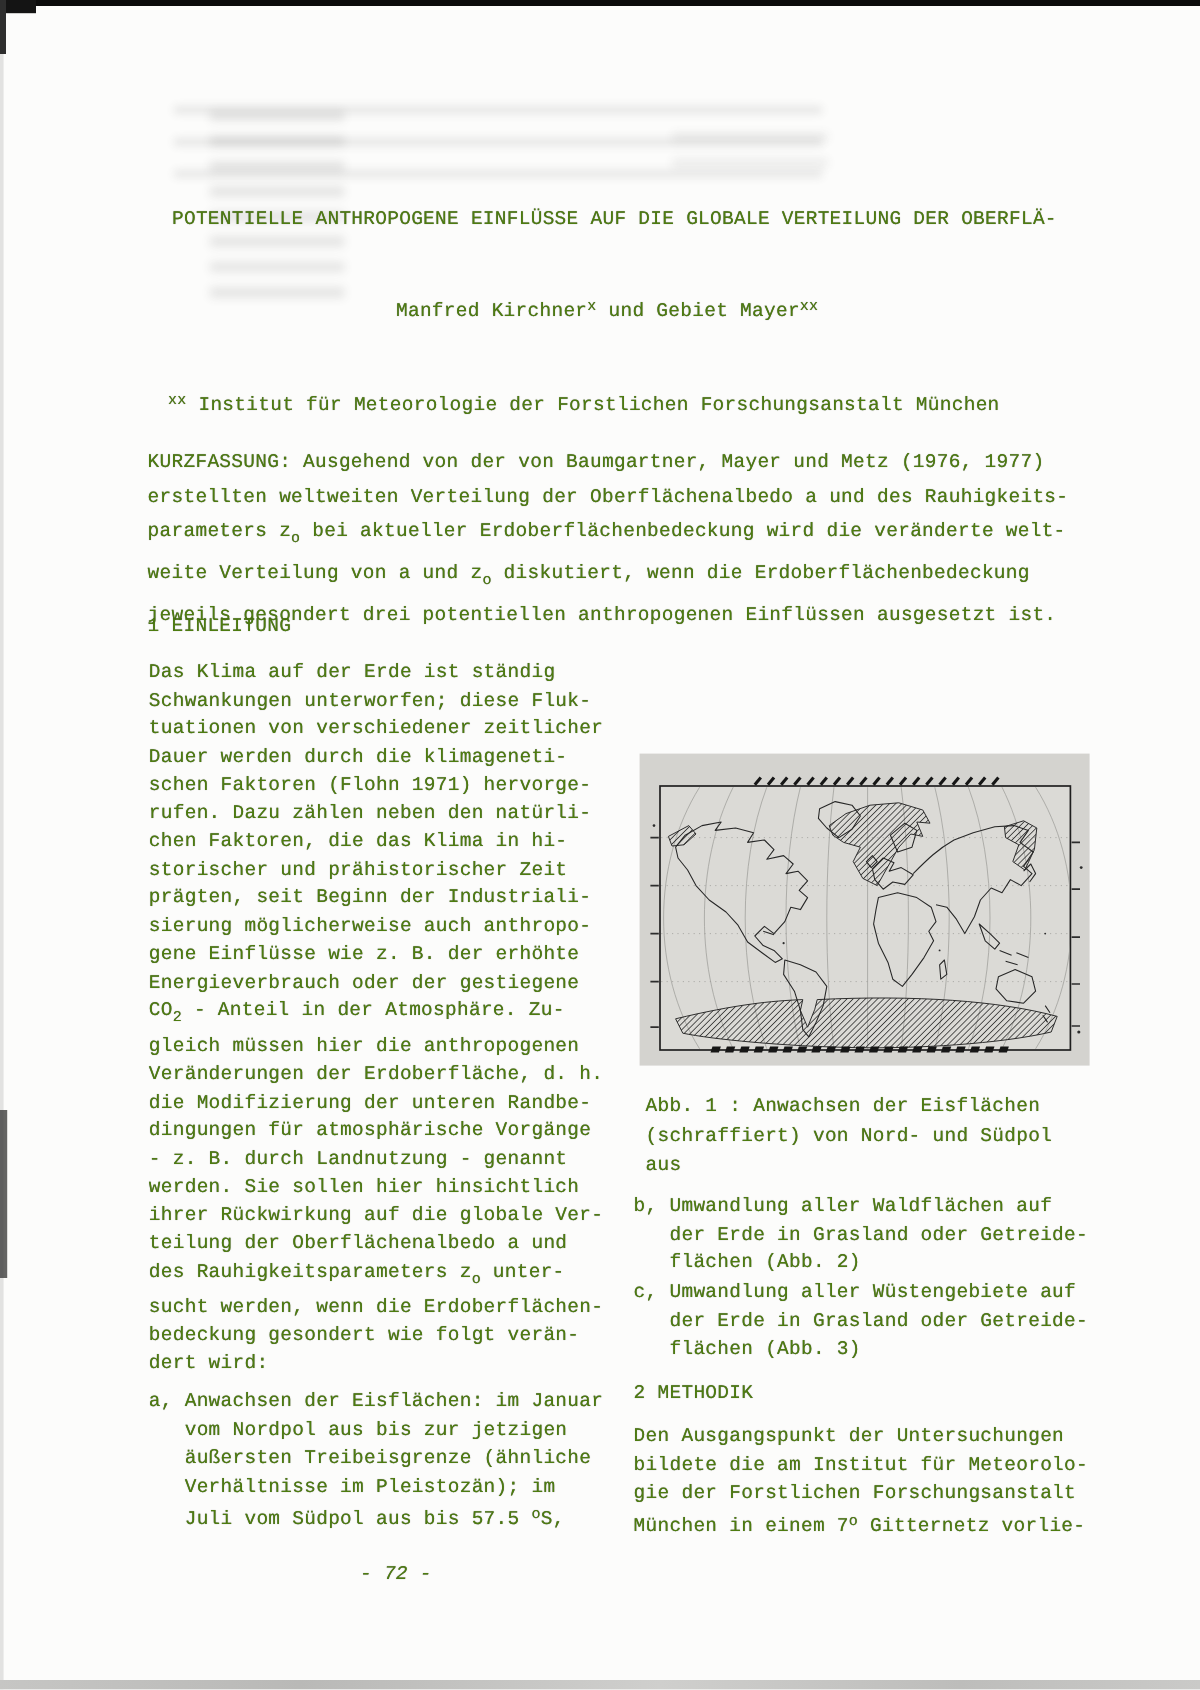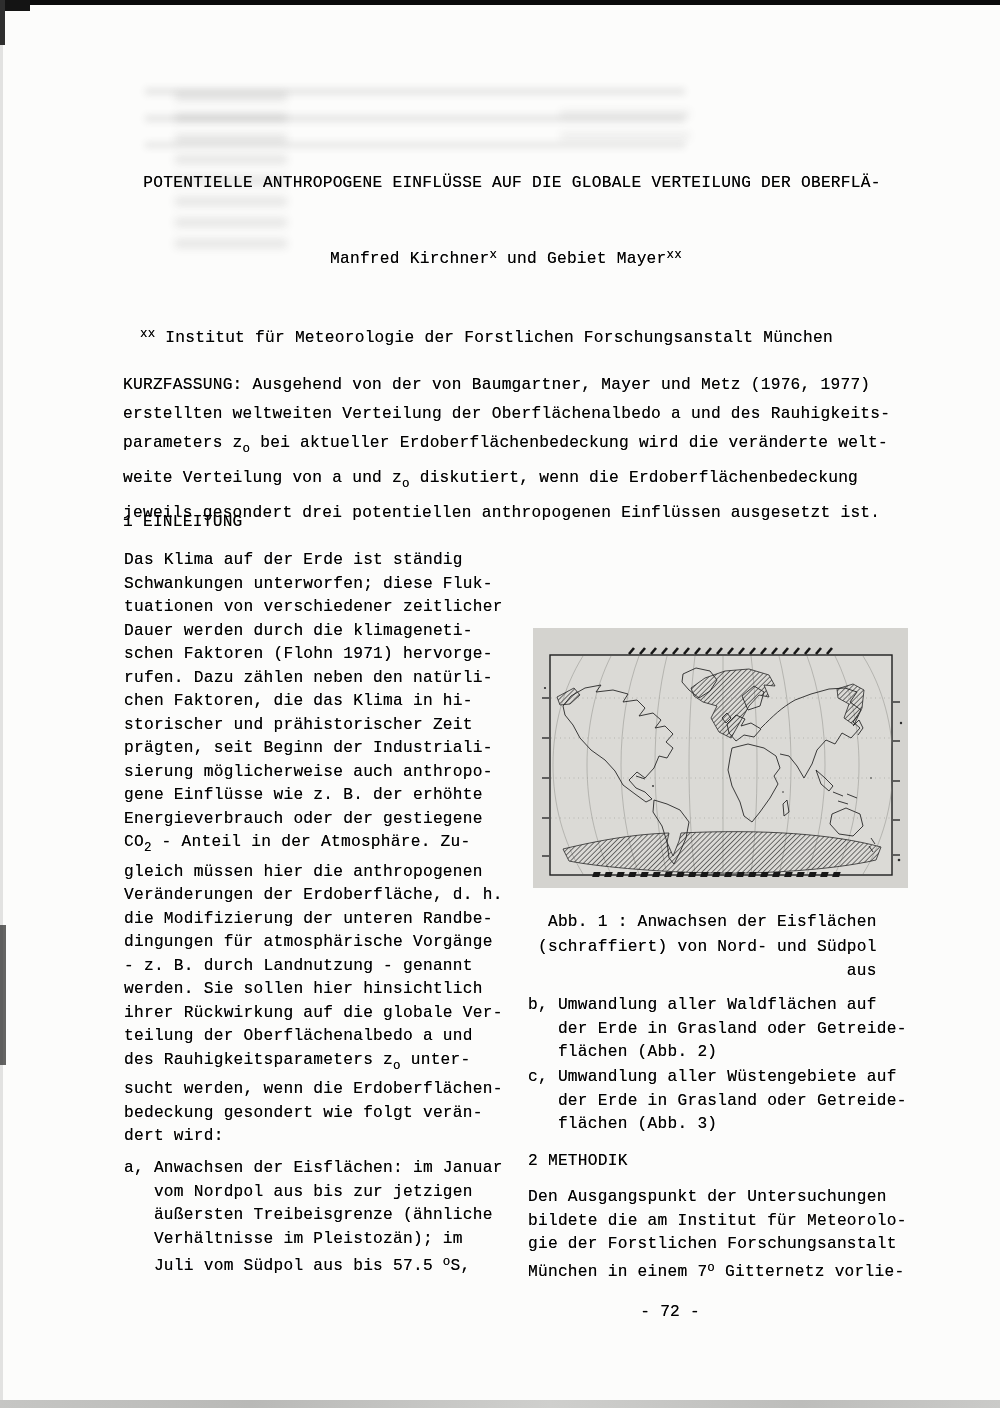--- a/index.html
+++ b/index.html
@@ -1,44 +1,44 @@
 <!DOCTYPE html>
 <html><head>
 <meta charset="utf-8">
 <style>
   html,body { margin:0; padding:0; background:#e8e8e6; }
   .page {
     position:relative; width:1000px; height:1408px; margin:0 auto;
     background:#fcfcfb; overflow:hidden;
     font-family:"Liberation Mono","DejaVu Sans Mono",monospace;
-    color:#000000;
+    color:#4d7c0f;
   }
   .mono {
     position:absolute; white-space:pre;
     font-size:16.2px; letter-spacing:0.25px;
     text-shadow:0 0 0.6px rgba(25,25,25,0.7);
   }
   .mono span, .mono sub, .mono sup { white-space:pre; }
   sub { font-size:12.5px; vertical-align:-5px; letter-spacing:0.2px; }
   sup { font-size:12.5px; vertical-align:5px; letter-spacing:0.2px; }
   .title { left:140px; top:168px; width:744px; text-align:center; line-height:30px; }
   .authors { left:330px; top:243px; line-height:24px; }
   .affil-x { left:140px; top:278px; line-height:22.5px; }
   .affil-xx { left:140px; top:323px; line-height:22.5px; }
   .abstract { left:123px; top:371px; line-height:29px; }
   .h-einleitung { left:123px; top:513px; }
   .col-left-p1 { left:124px; top:549px; line-height:23.5px; }
   .item-a { left:124px; top:1157px; line-height:23.6px; }
   .col-right-lead { left:528px; top:550px; line-height:23.5px; }
-  .caption { left:528px; top:910px; line-height:24.5px;text-align:right; }
+  .caption { left:528px; top:910px; line-height:24.5px; }
   .item-b { left:528px; top:994px; line-height:23.5px; }
   .item-c { left:528px; top:1066px; line-height:23.5px; }
   .h-methodik { left:528px; top:1152px; }
   .methodik-p { left:528px; top:1186px; line-height:23.5px; }
-  .pagenum { left:300px; top:1303px; width:400px; text-align:right; }
+  .pagenum { left:300px; top:1303px; width:400px; text-align:left;font-style:italic; }
 
   .figure-panel {
     position:absolute; left:533px; top:628px; width:375px; height:260px;
     background:#d4d3cf;
   }
   .figure-panel svg { display:block; }
 
   
   .artifact { position:absolute; }
   .top-bar { left:25px; top:0; width:975px; height:5px; background:#0b0b0b; }

